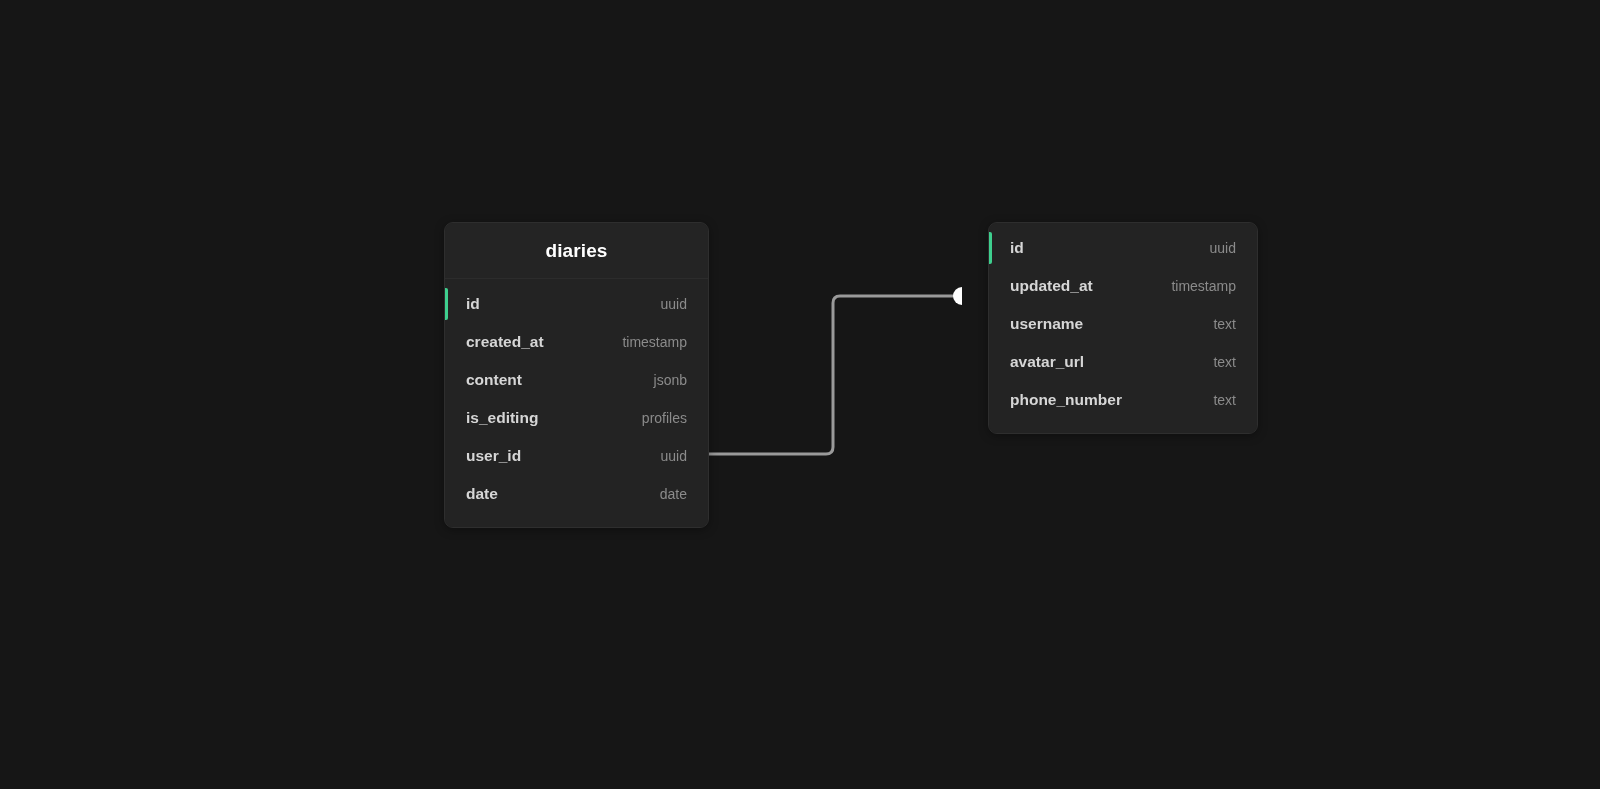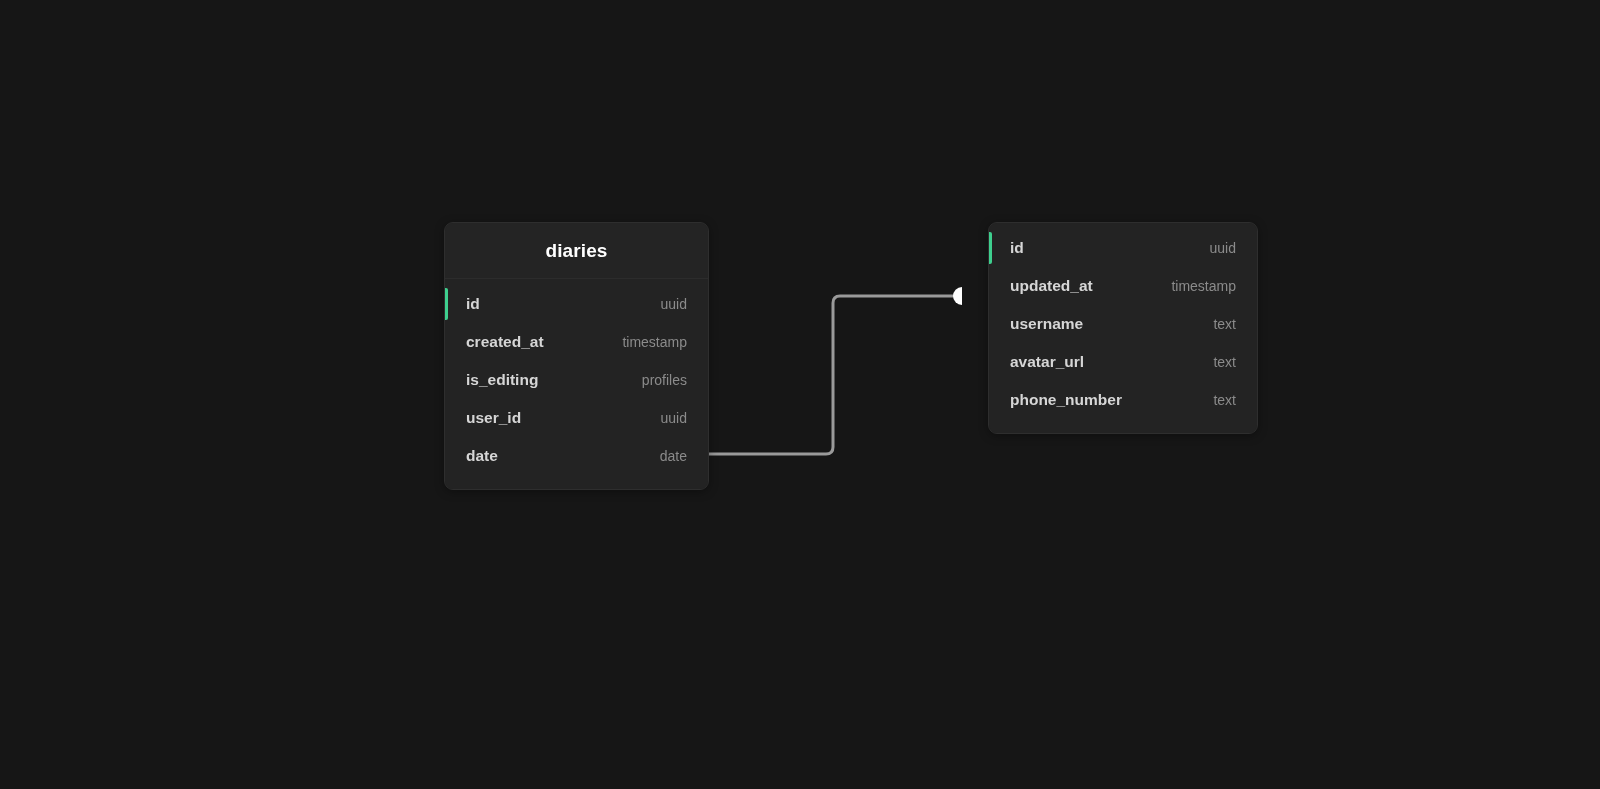--- a/index.html
+++ b/index.html
@@ -131,20 +131,24 @@
         <span class="col-accent"></span>
         <span class="col-name">id</span>
         <span class="col-type">uuid</span>
       </div>
 
       <div class="column-row">
         <span class="col-name">created_at</span>
         <span class="col-type">timestamp</span>
       </div>
 
+      <div class="column-row">
+        <span class="col-name">content</span>
+        <span class="col-type">jsonb</span>
+      </div>
 
       <div class="column-row">
         <span class="col-name">is_editing</span>
         <span class="col-type">profiles</span>
       </div>
 
       <div class="column-row">
         <span class="col-name">user_id</span>
         <span class="col-type">uuid</span>
       </div>

